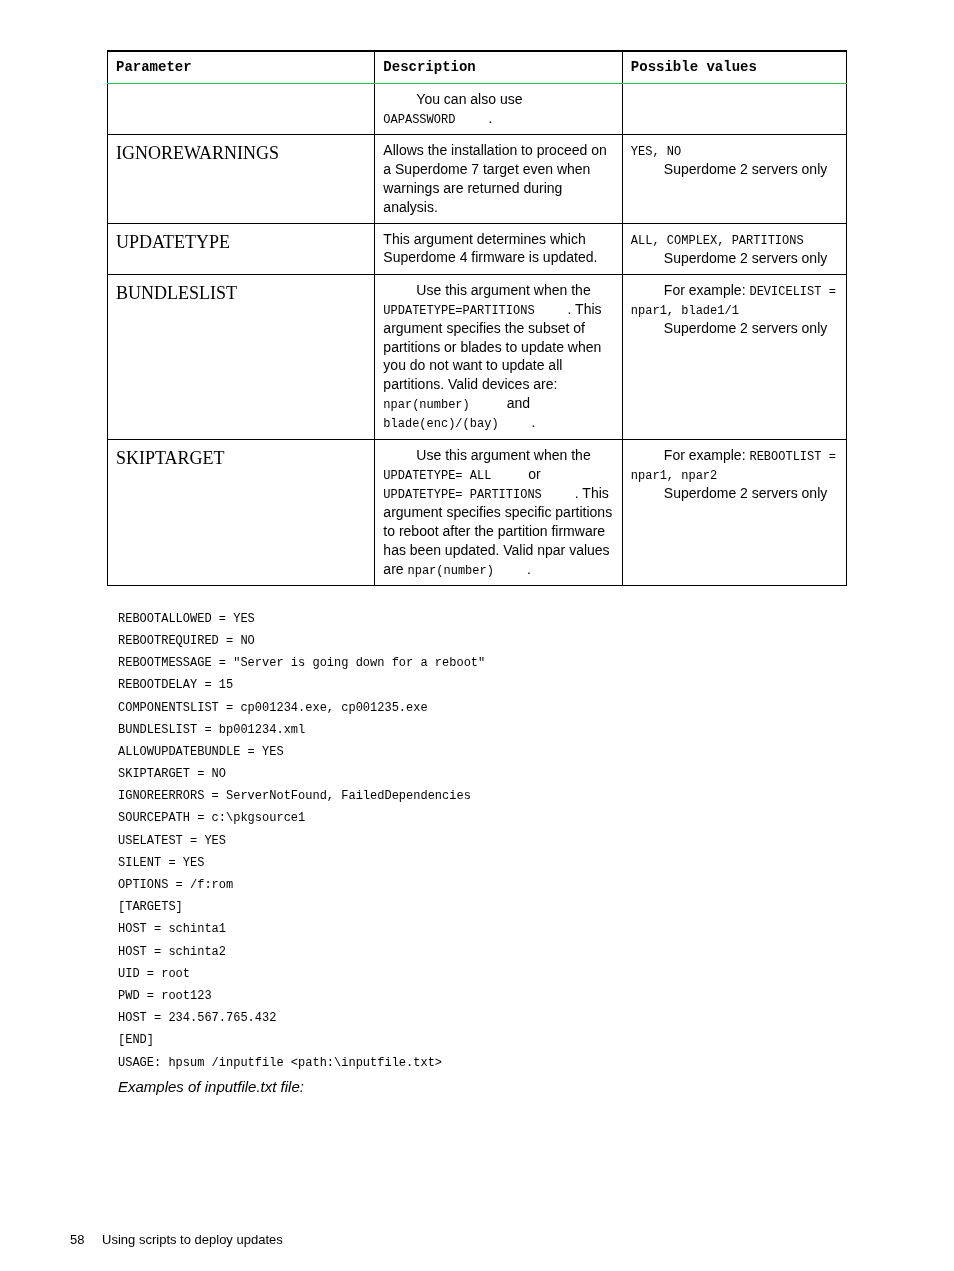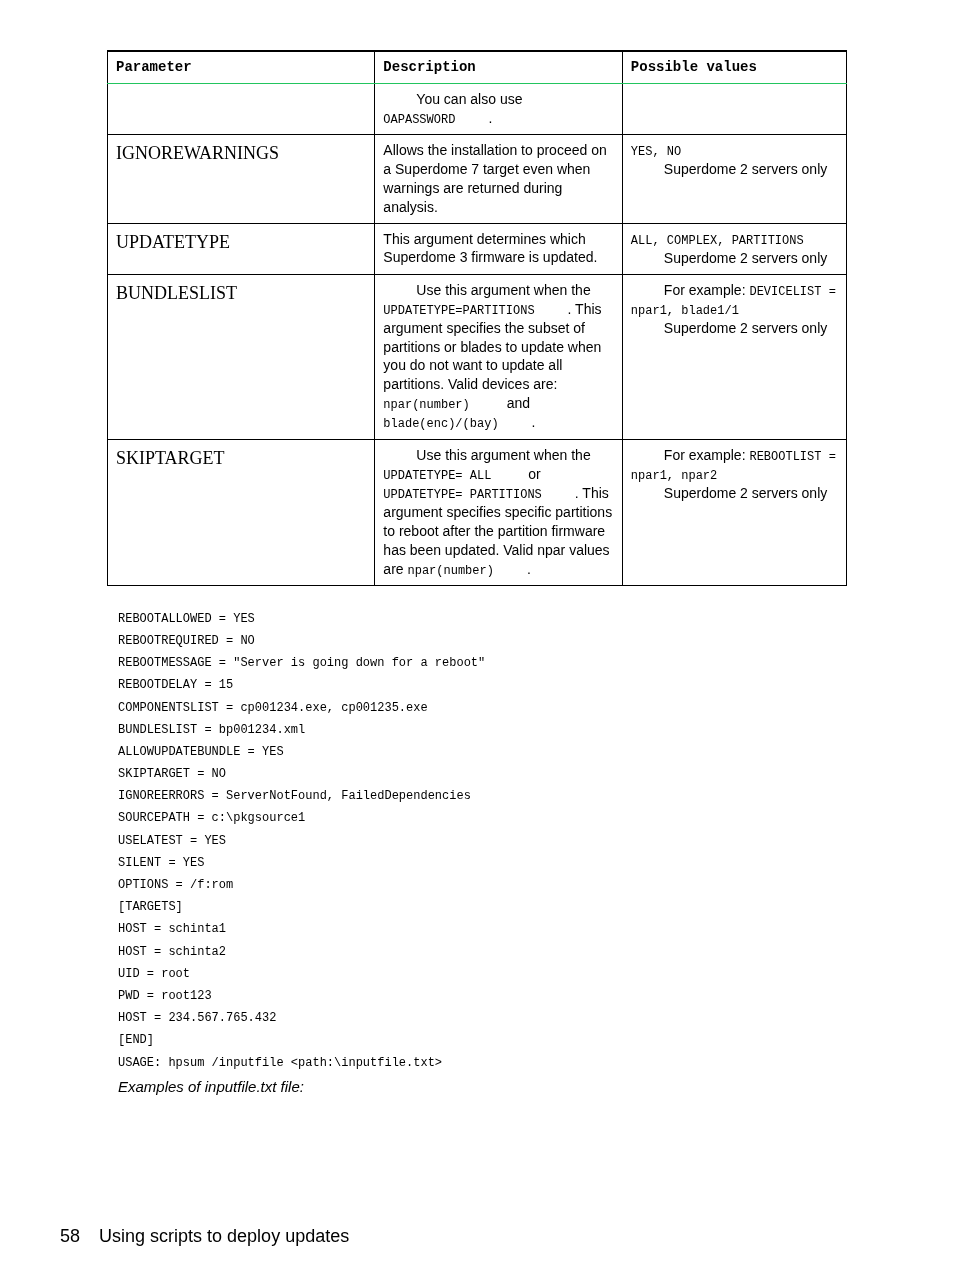--- a/index.html
+++ b/index.html
@@ -56,22 +56,22 @@
     white-space: pre;
   }
   .after {
     font-size: 15px;
     margin: 4px 0 0 28px;
     font-style: italic;
   }
   .footer {
     position: absolute;
     bottom: 24px;
-    left: 60px;
-    font-size: 18px;
+    left: 70px;
+    font-size: 13px;
   }
   .pnum { display: inline-block; margin-right: 14px; }
 </style>
 </head>
 <body>
 
 <div class="page">
 
   <table>
     <thead>
@@ -95,21 +95,21 @@
         <td class="param">IGNOREWARNINGS</td>
         <td class="desc">Allows the installation to proceed on a Superdome 7 target even when warnings are returned during analysis.</td>
         <td class="vals">
           <span class="mono">YES, NO</span><br>
           <span class="sans">Superdome 2 servers only</span>
         </td>
       </tr>
 
       <tr>
         <td class="param">UPDATETYPE</td>
-        <td class="desc">This argument determines which Superdome 3 firmware is updated.</td>
+        <td class="desc">This argument determines which Superdome 4 firmware is updated.</td>
         <td class="vals">
           <span class="mono">ALL, COMPLEX, PARTITIONS</span><br>
           <span class="sans">Superdome 2 servers only</span>
         </td>
       </tr>
 
       <tr>
         <td class="param">BUNDLESLIST</td>
         <td class="desc">
           <span class="sans">Use this argument when the </span><span class="mono">UPDATETYPE=PARTITIONS</span><span class="sans">. This argument specifies the subset of partitions or blades to update when you do not want to update all partitions. Valid devices are: </span><span class="mono">npar(number)</span><span class="sans"> and </span><span class="mono">blade(enc)/(bay)</span><span class="sans">.</span>

